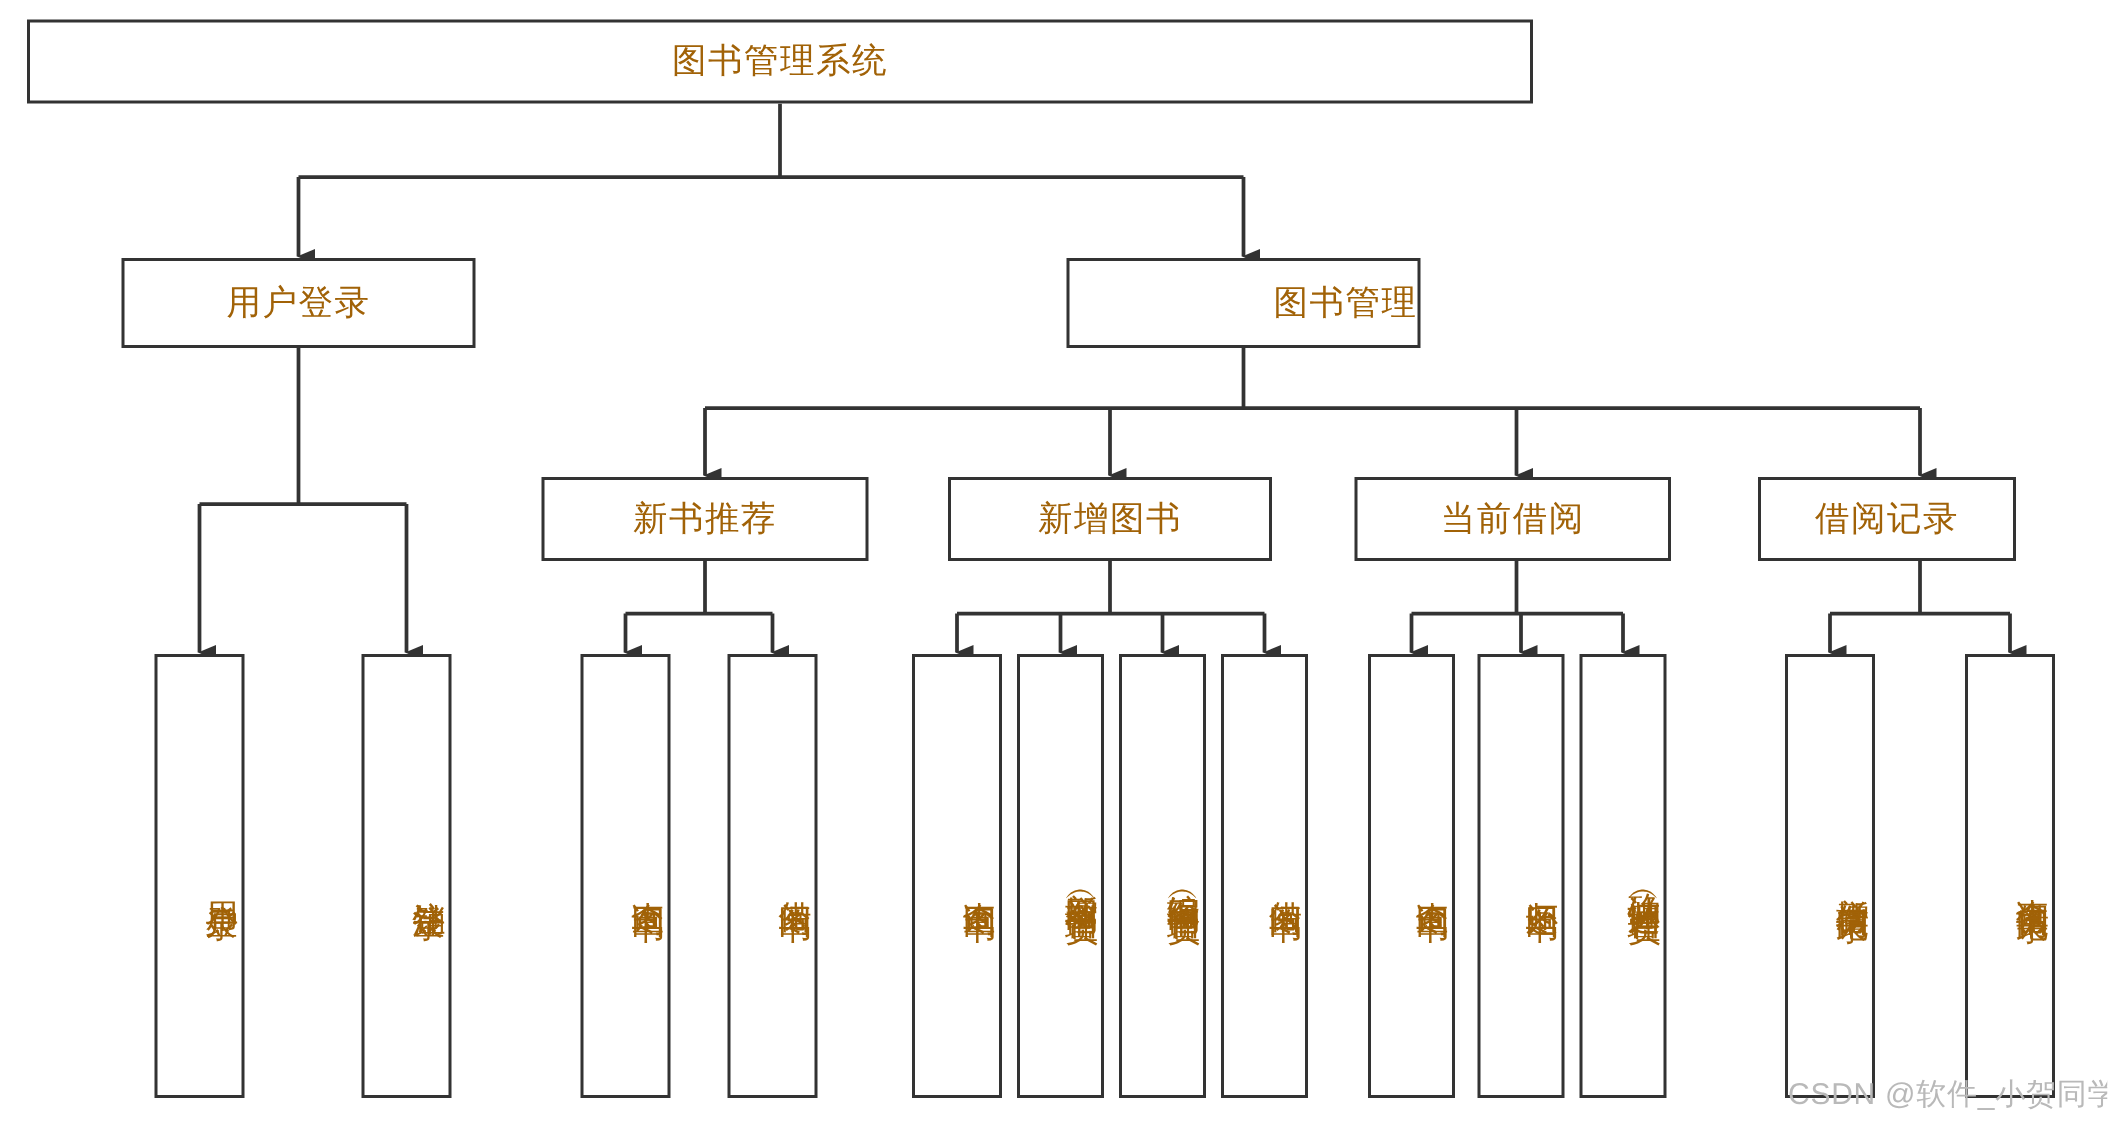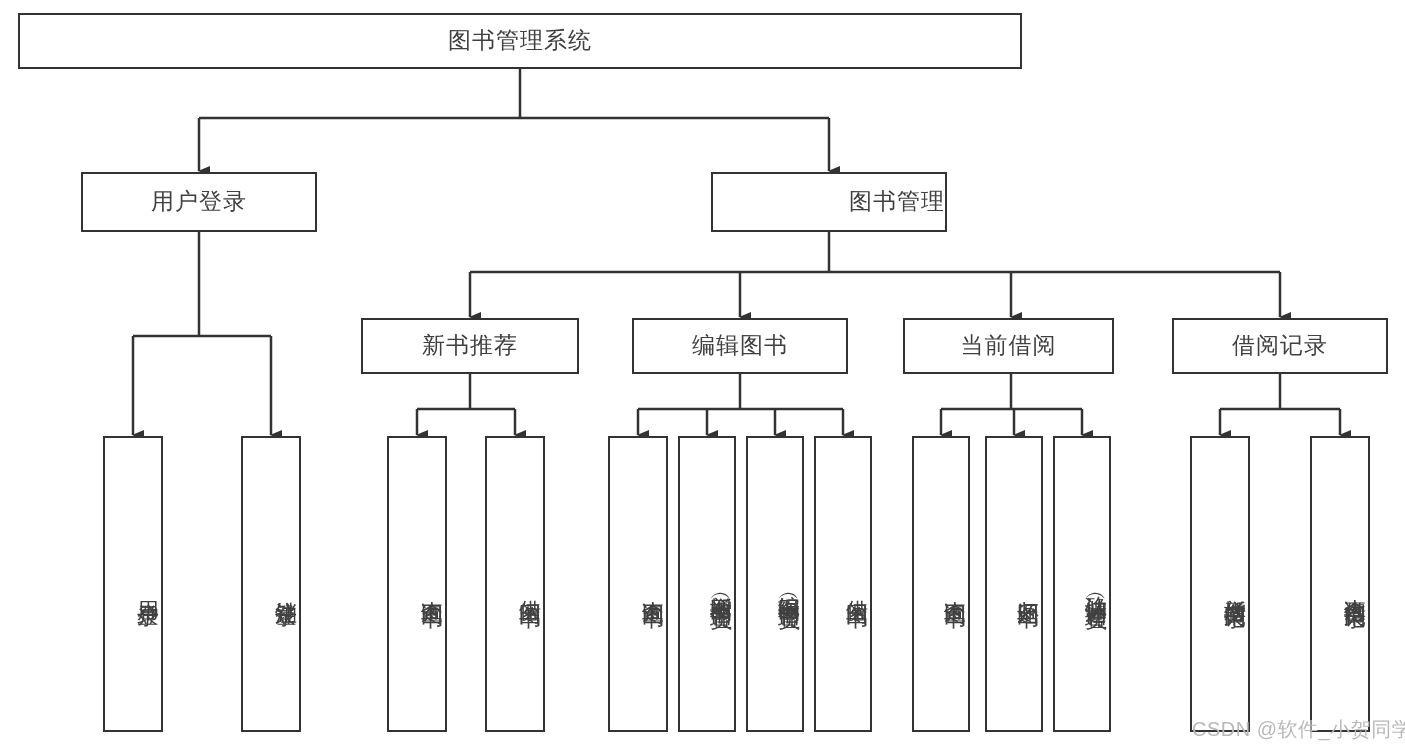--- a/index.html
+++ b/index.html
@@ -26,21 +26,21 @@
     pointer-events: none;
   }
   .node {
     position: absolute;
     box-sizing: border-box;
     background: #ffffff;
     border: 2.5px solid #333333;
     display: flex;
     align-items: center;
     justify-content: center;
-    color: #404040;
+    color: #a16207;
   }
   .node.horizontal {
     font-size: 23px;
     letter-spacing: 1px;
     line-height: 1.2;
   }
   .node.vertical {
     writing-mode: vertical-rl;
     text-orientation: upright;
     font-size: 22px;
@@ -116,26 +116,26 @@
       <div class="node horizontal" style="left: 81px; top: 172px; width: 236px; height: 60px;">
         <span class="node-label">用户登录</span>
       </div>
       <div class="node horizontal" style="left: 711px; top: 172px; width: 236px; height: 60px; justify-content: flex-end;">
         <span class="node-label">图书管理</span>
       </div>
       <div class="node horizontal" style="left: 361px; top: 318px; width: 218px; height: 56px;">
         <span class="node-label">新书推荐</span>
       </div>
       <div class="node horizontal" style="left: 632px; top: 318px; width: 216px; height: 56px;">
-        <span class="node-label">编辑图书</span>
+        <span class="node-label">新增图书</span>
       </div>
       <div class="node horizontal" style="left: 903px; top: 318px; width: 211px; height: 56px;">
         <span class="node-label">当前借阅</span>
       </div>
-      <div class="node horizontal" style="left: 1172px; top: 318px; width: 216px; height: 56px;">
+      <div class="node horizontal" style="left: 1172px; top: 318px; width: 172px; height: 56px;">
         <span class="node-label">借阅记录</span>
       </div>
       <div class="node vertical" style="left: 103px; top: 436px; width: 60px; height: 296px;">
         <span class="node-label">用户登录</span>
       </div>
       <div class="node vertical" style="left: 241px; top: 436px; width: 60px; height: 296px;">
         <span class="node-label">注销登录</span>
       </div>
       <div class="node vertical" style="left: 387px; top: 436px; width: 60px; height: 296px;">
         <span class="node-label">查询图书</span>

